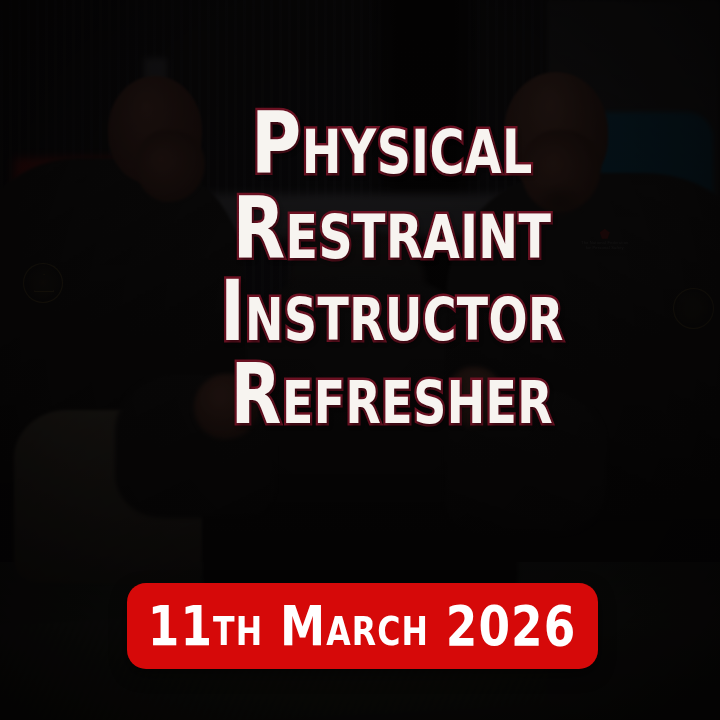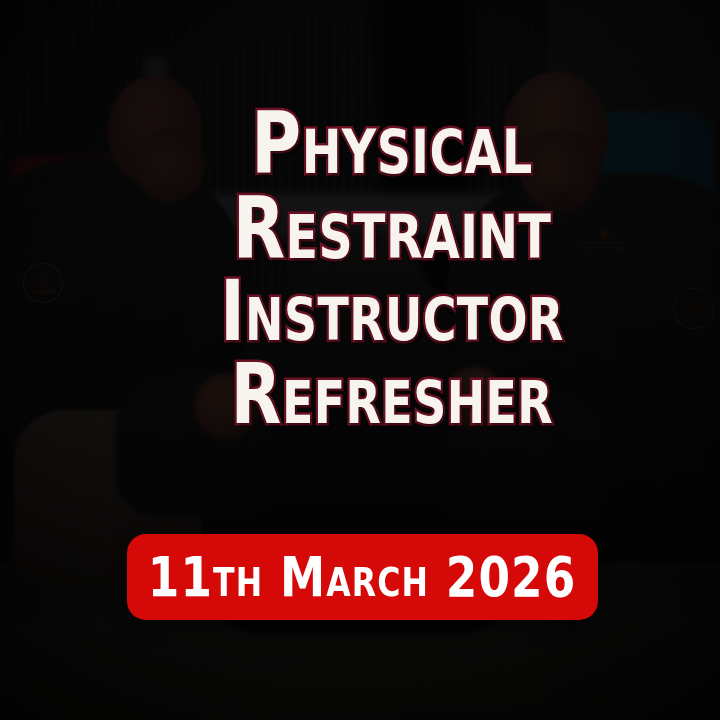--- a/index.html
+++ b/index.html
@@ -331,21 +331,21 @@
   }
   .title-line.l1 { font-size: 86px; }
   .title-line.l2 { font-size: 86px; }
   .title-line.l3 { font-size: 83px; }
   .title-line.l4 { font-size: 83px; }
 
   
   .date-banner {
     position: absolute;
     left: 127px;
-    top: 534px;
+    top: 583px;
     width: 471px;
     height: 86px;
     background: #d60909;
     border-radius: 19px;
     box-shadow: 0 6px 16px rgba(0,0,0,0.55);
     display: flex;
     align-items: center;
     justify-content: center;
     z-index: 6;
   }

